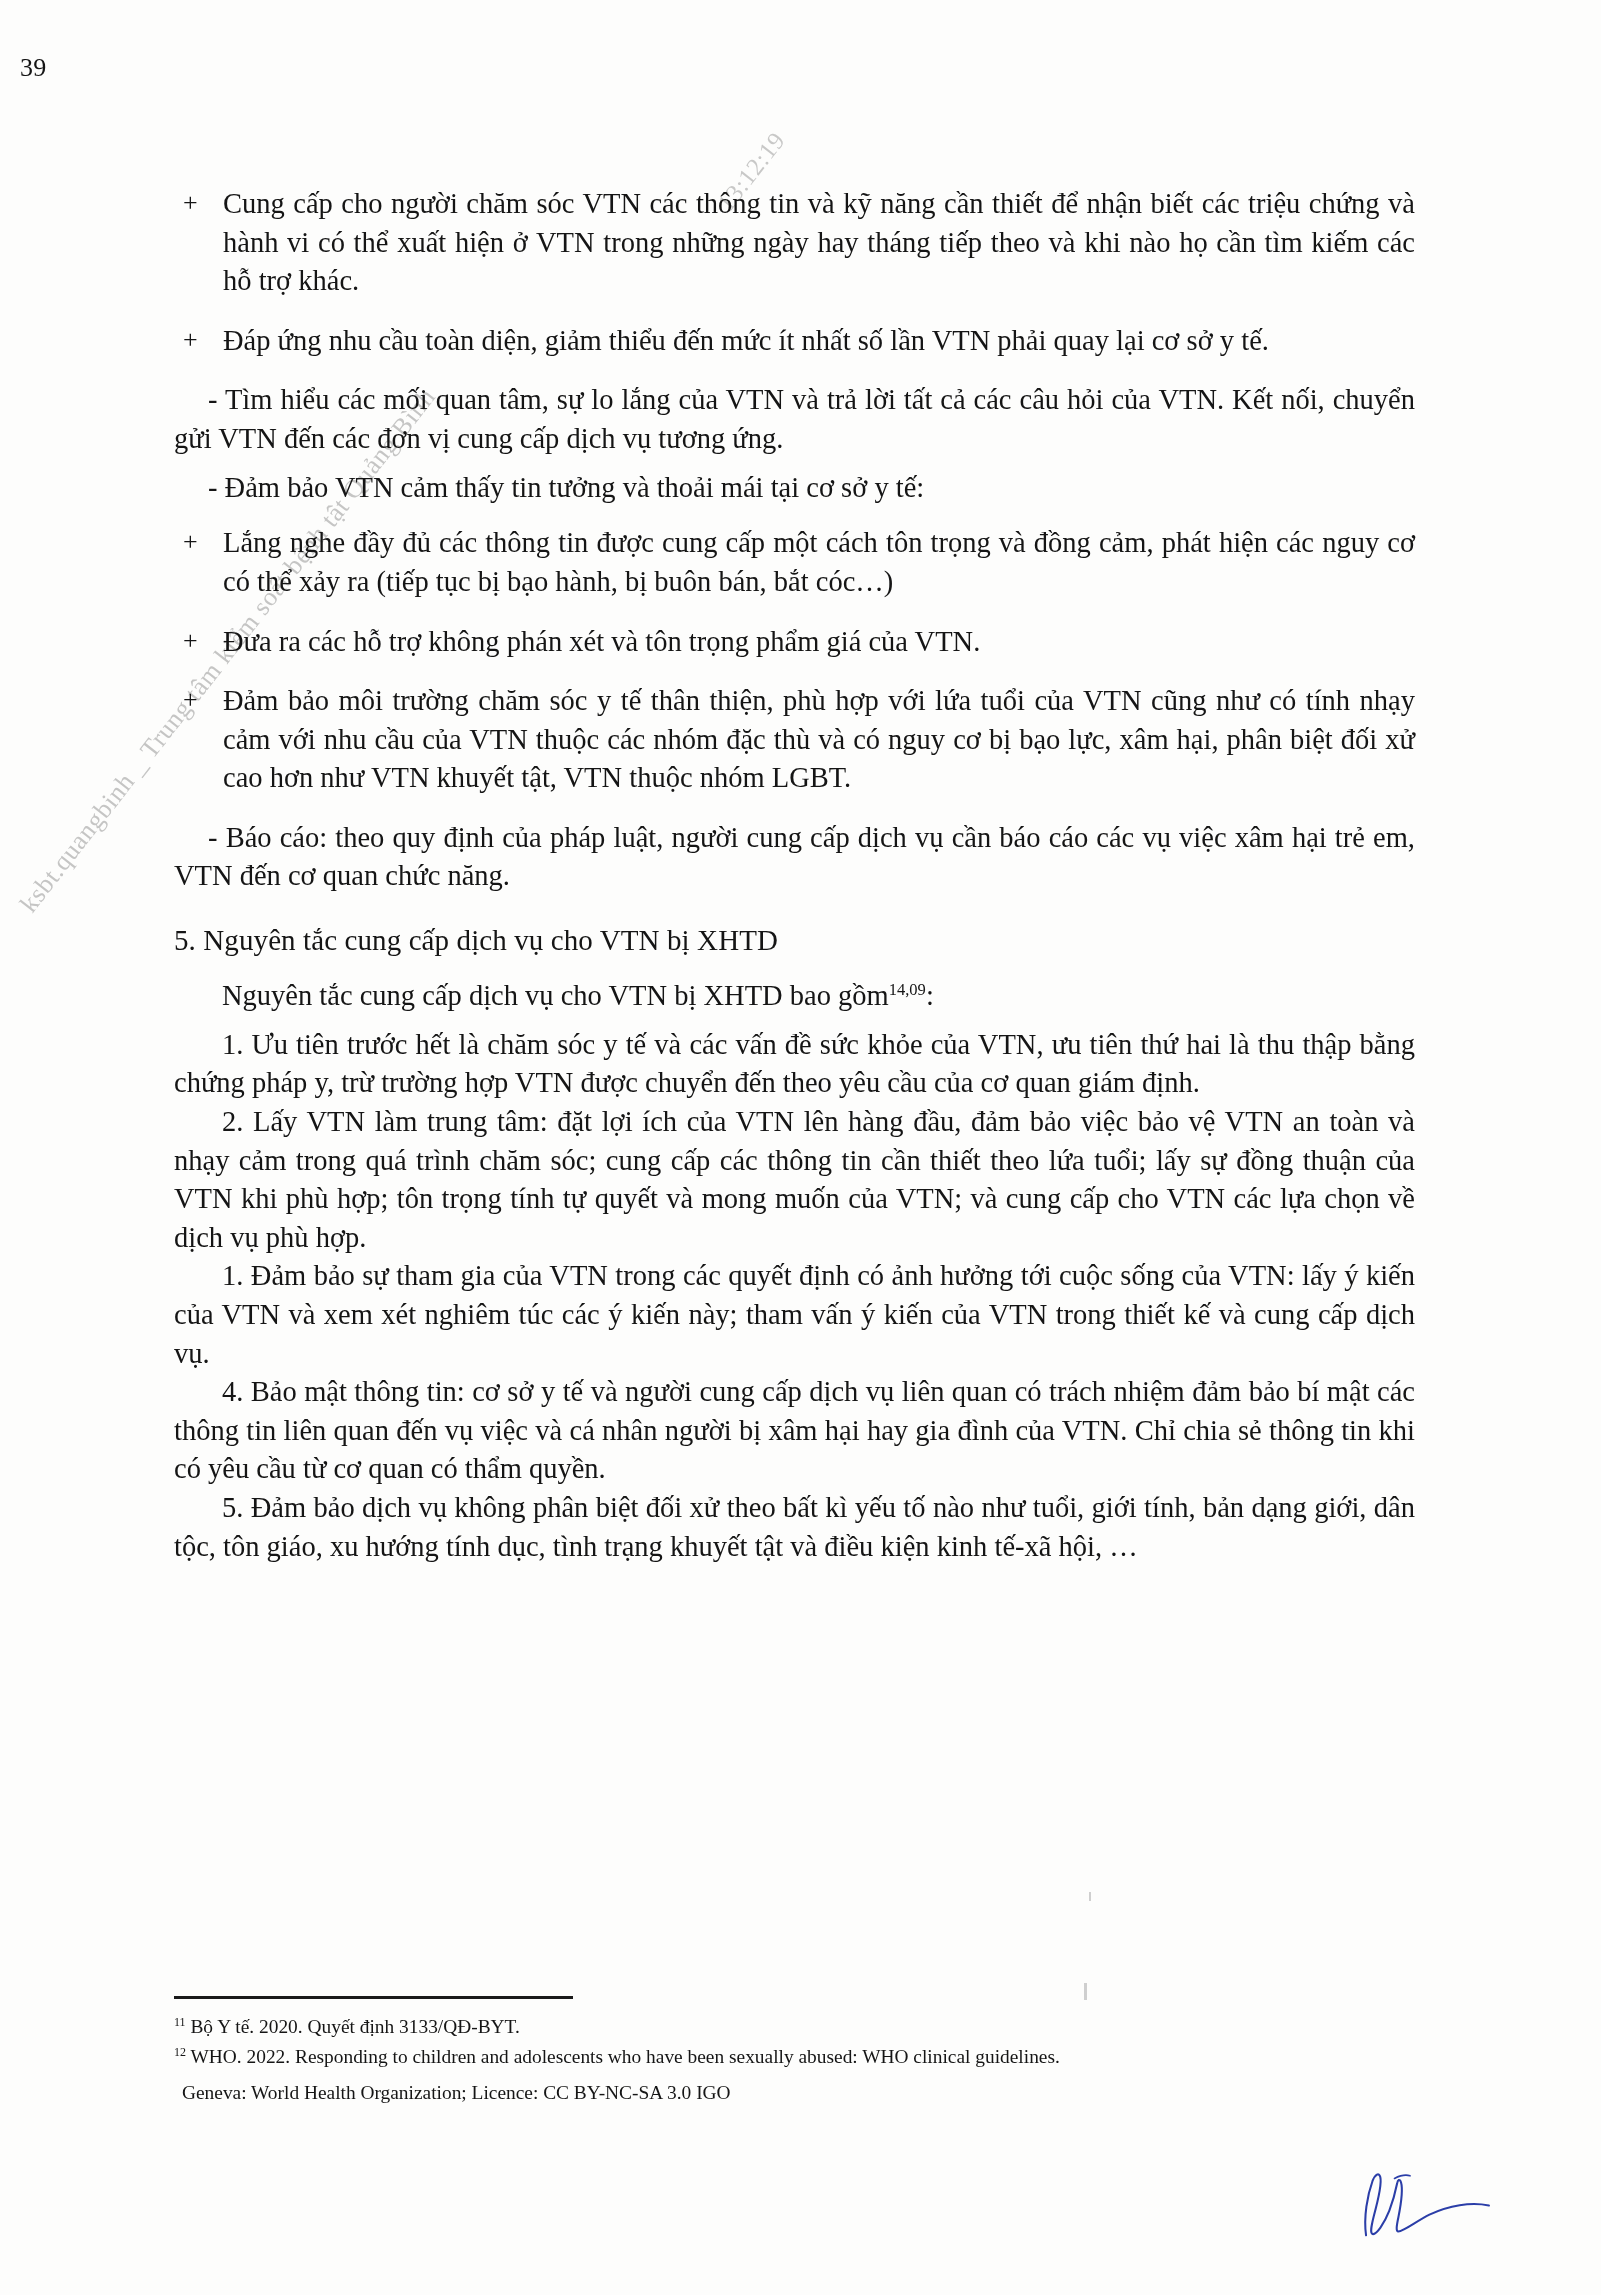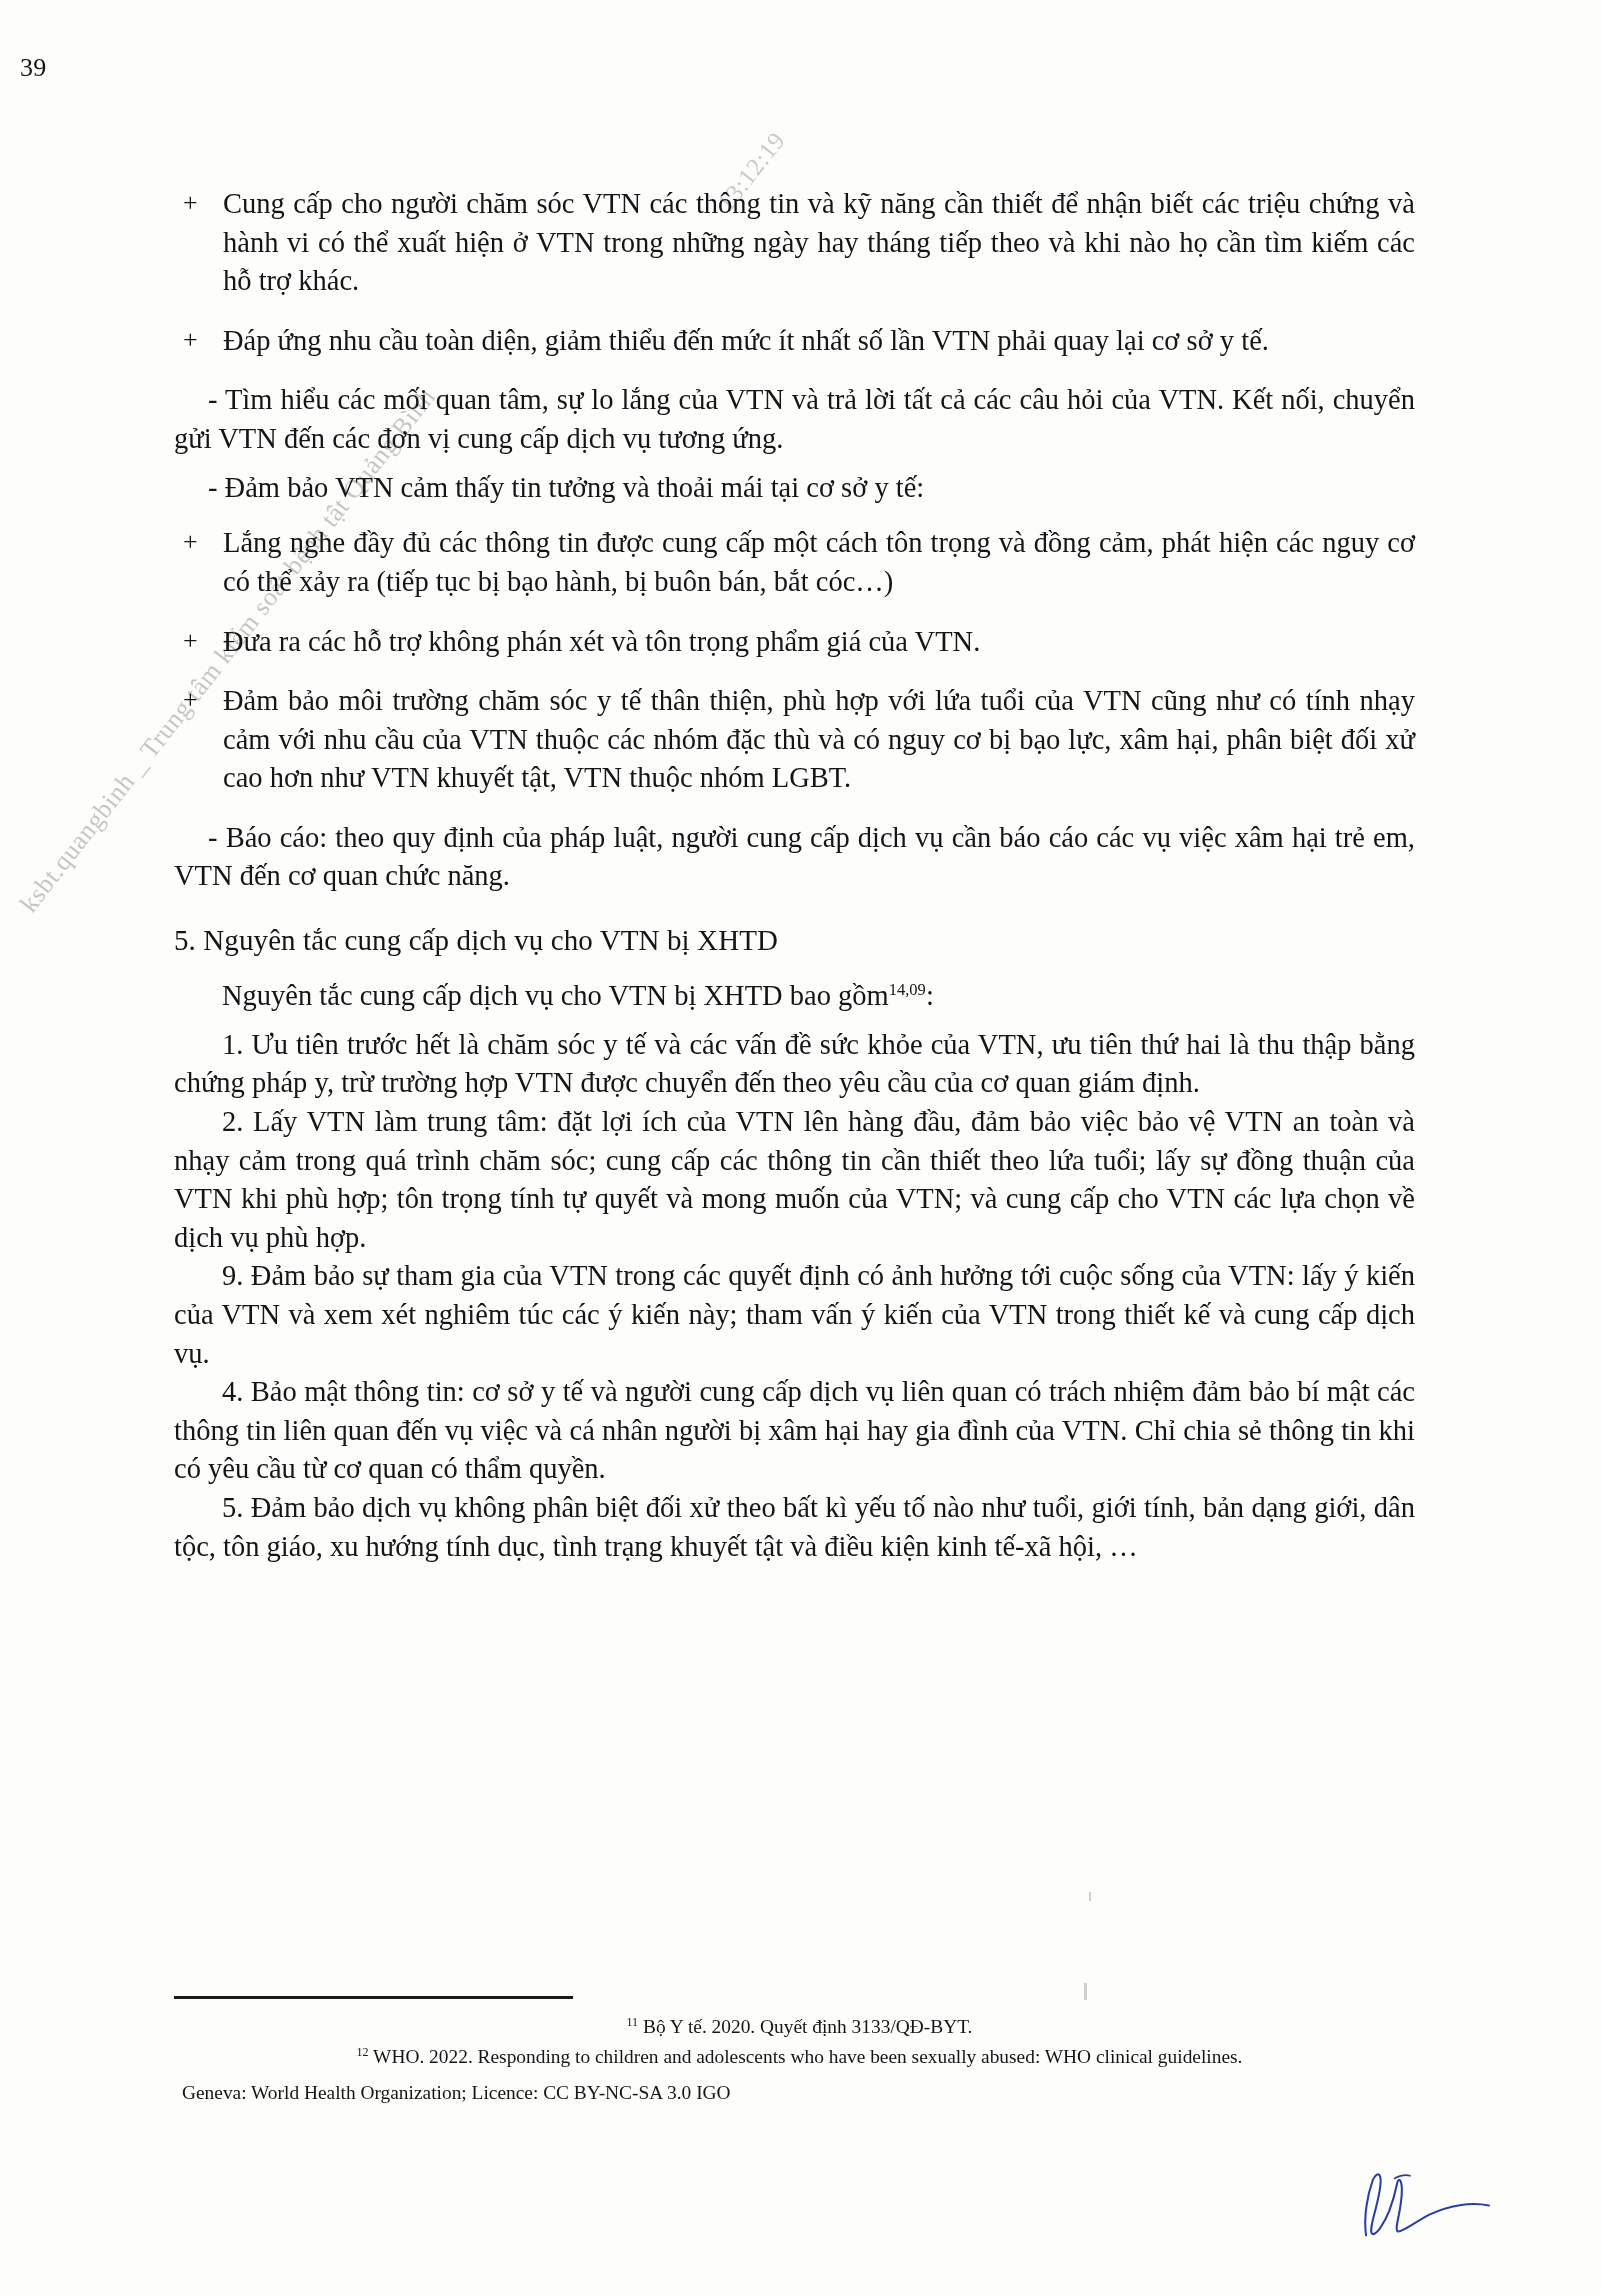--- a/index.html
+++ b/index.html
@@ -96,21 +96,21 @@
   .footnote-rule {
     width: 399px;
     height: 2.6px;
     background: #1a1a1a;
     margin-bottom: 14.3px;
   }
   .footnote {
     font-size: 19.4px;
     line-height: 1.42;
     margin: 0 0 2.6px 0;
-    text-align: center;
+    text-align: left;
   }
   .footnote sup {
     font-size: 0.62em;
   }
   .footnote-cont {
     font-size: 19.4px;
     line-height: 1.42;
     margin: 8px;
   }
   
@@ -228,21 +228,21 @@
     <h2 class="section-head">5. Nguyên tắc cung cấp dịch vụ cho VTN bị XHTD</h2>
 
     <div class="gap-md"></div>
 
     <p class="para-indent"><span>Nguyên tắc cung cấp dịch vụ cho VTN bị XHTD bao gồm</span><sup>14,09</sup><span>:</span></p>
 
     <div class="gap-sm"></div>
 
     <p class="para-indent">1. Ưu tiên trước hết là chăm sóc y tế và các vấn đề sức khỏe của VTN, ưu tiên thứ hai là thu thập bằng chứng pháp y, trừ trường hợp VTN được chuyển đến theo yêu cầu của cơ quan giám định.</p>
     <p class="para-indent">2. Lấy VTN làm trung tâm: đặt lợi ích của VTN lên hàng đầu, đảm bảo việc bảo vệ VTN an toàn và nhạy cảm trong quá trình chăm sóc; cung cấp các thông tin cần thiết theo lứa tuổi; lấy sự đồng thuận của VTN khi phù hợp; tôn trọng tính tự quyết và mong muốn của VTN; và cung cấp cho VTN các lựa chọn về dịch vụ phù hợp.</p>
-    <p class="para-indent">9. Đảm bảo sự tham gia của VTN trong các quyết định có ảnh hưởng tới cuộc sống của VTN: lấy ý kiến của VTN và xem xét nghiêm túc các ý kiến này; tham vấn ý kiến của VTN trong thiết kế và cung cấp dịch vụ.</p>
+    <p class="para-indent">1. Đảm bảo sự tham gia của VTN trong các quyết định có ảnh hưởng tới cuộc sống của VTN: lấy ý kiến của VTN và xem xét nghiêm túc các ý kiến này; tham vấn ý kiến của VTN trong thiết kế và cung cấp dịch vụ.</p>
     <p class="para-indent">4. Bảo mật thông tin: cơ sở y tế và người cung cấp dịch vụ liên quan có trách nhiệm đảm bảo bí mật các thông tin liên quan đến vụ việc và cá nhân người bị xâm hại hay gia đình của VTN. Chỉ chia sẻ thông tin khi có yêu cầu từ cơ quan có thẩm quyền.</p>
     <p class="para-indent">5. Đảm bảo dịch vụ không phân biệt đối xử theo bất kì yếu tố nào như tuổi, giới tính, bản dạng giới, dân tộc, tôn giáo, xu hướng tính dục, tình trạng khuyết tật và điều kiện kinh tế-xã hội, …</p>
 
   </div>
 
   <div class="footnote-area">
     <div class="footnote-rule"></div>
     <p class="footnote"><sup>11</sup> <span>Bộ Y tế. 2020. Quyết định 3133/QĐ-BYT.</span></p>
     <p class="footnote"><sup>12</sup> <span>WHO. 2022. Responding to children and adolescents who have been sexually abused: WHO clinical guidelines.</span></p>
     <p class="footnote-cont">Geneva: World Health Organization; Licence: CC BY-NC-SA 3.0 IGO</p>

